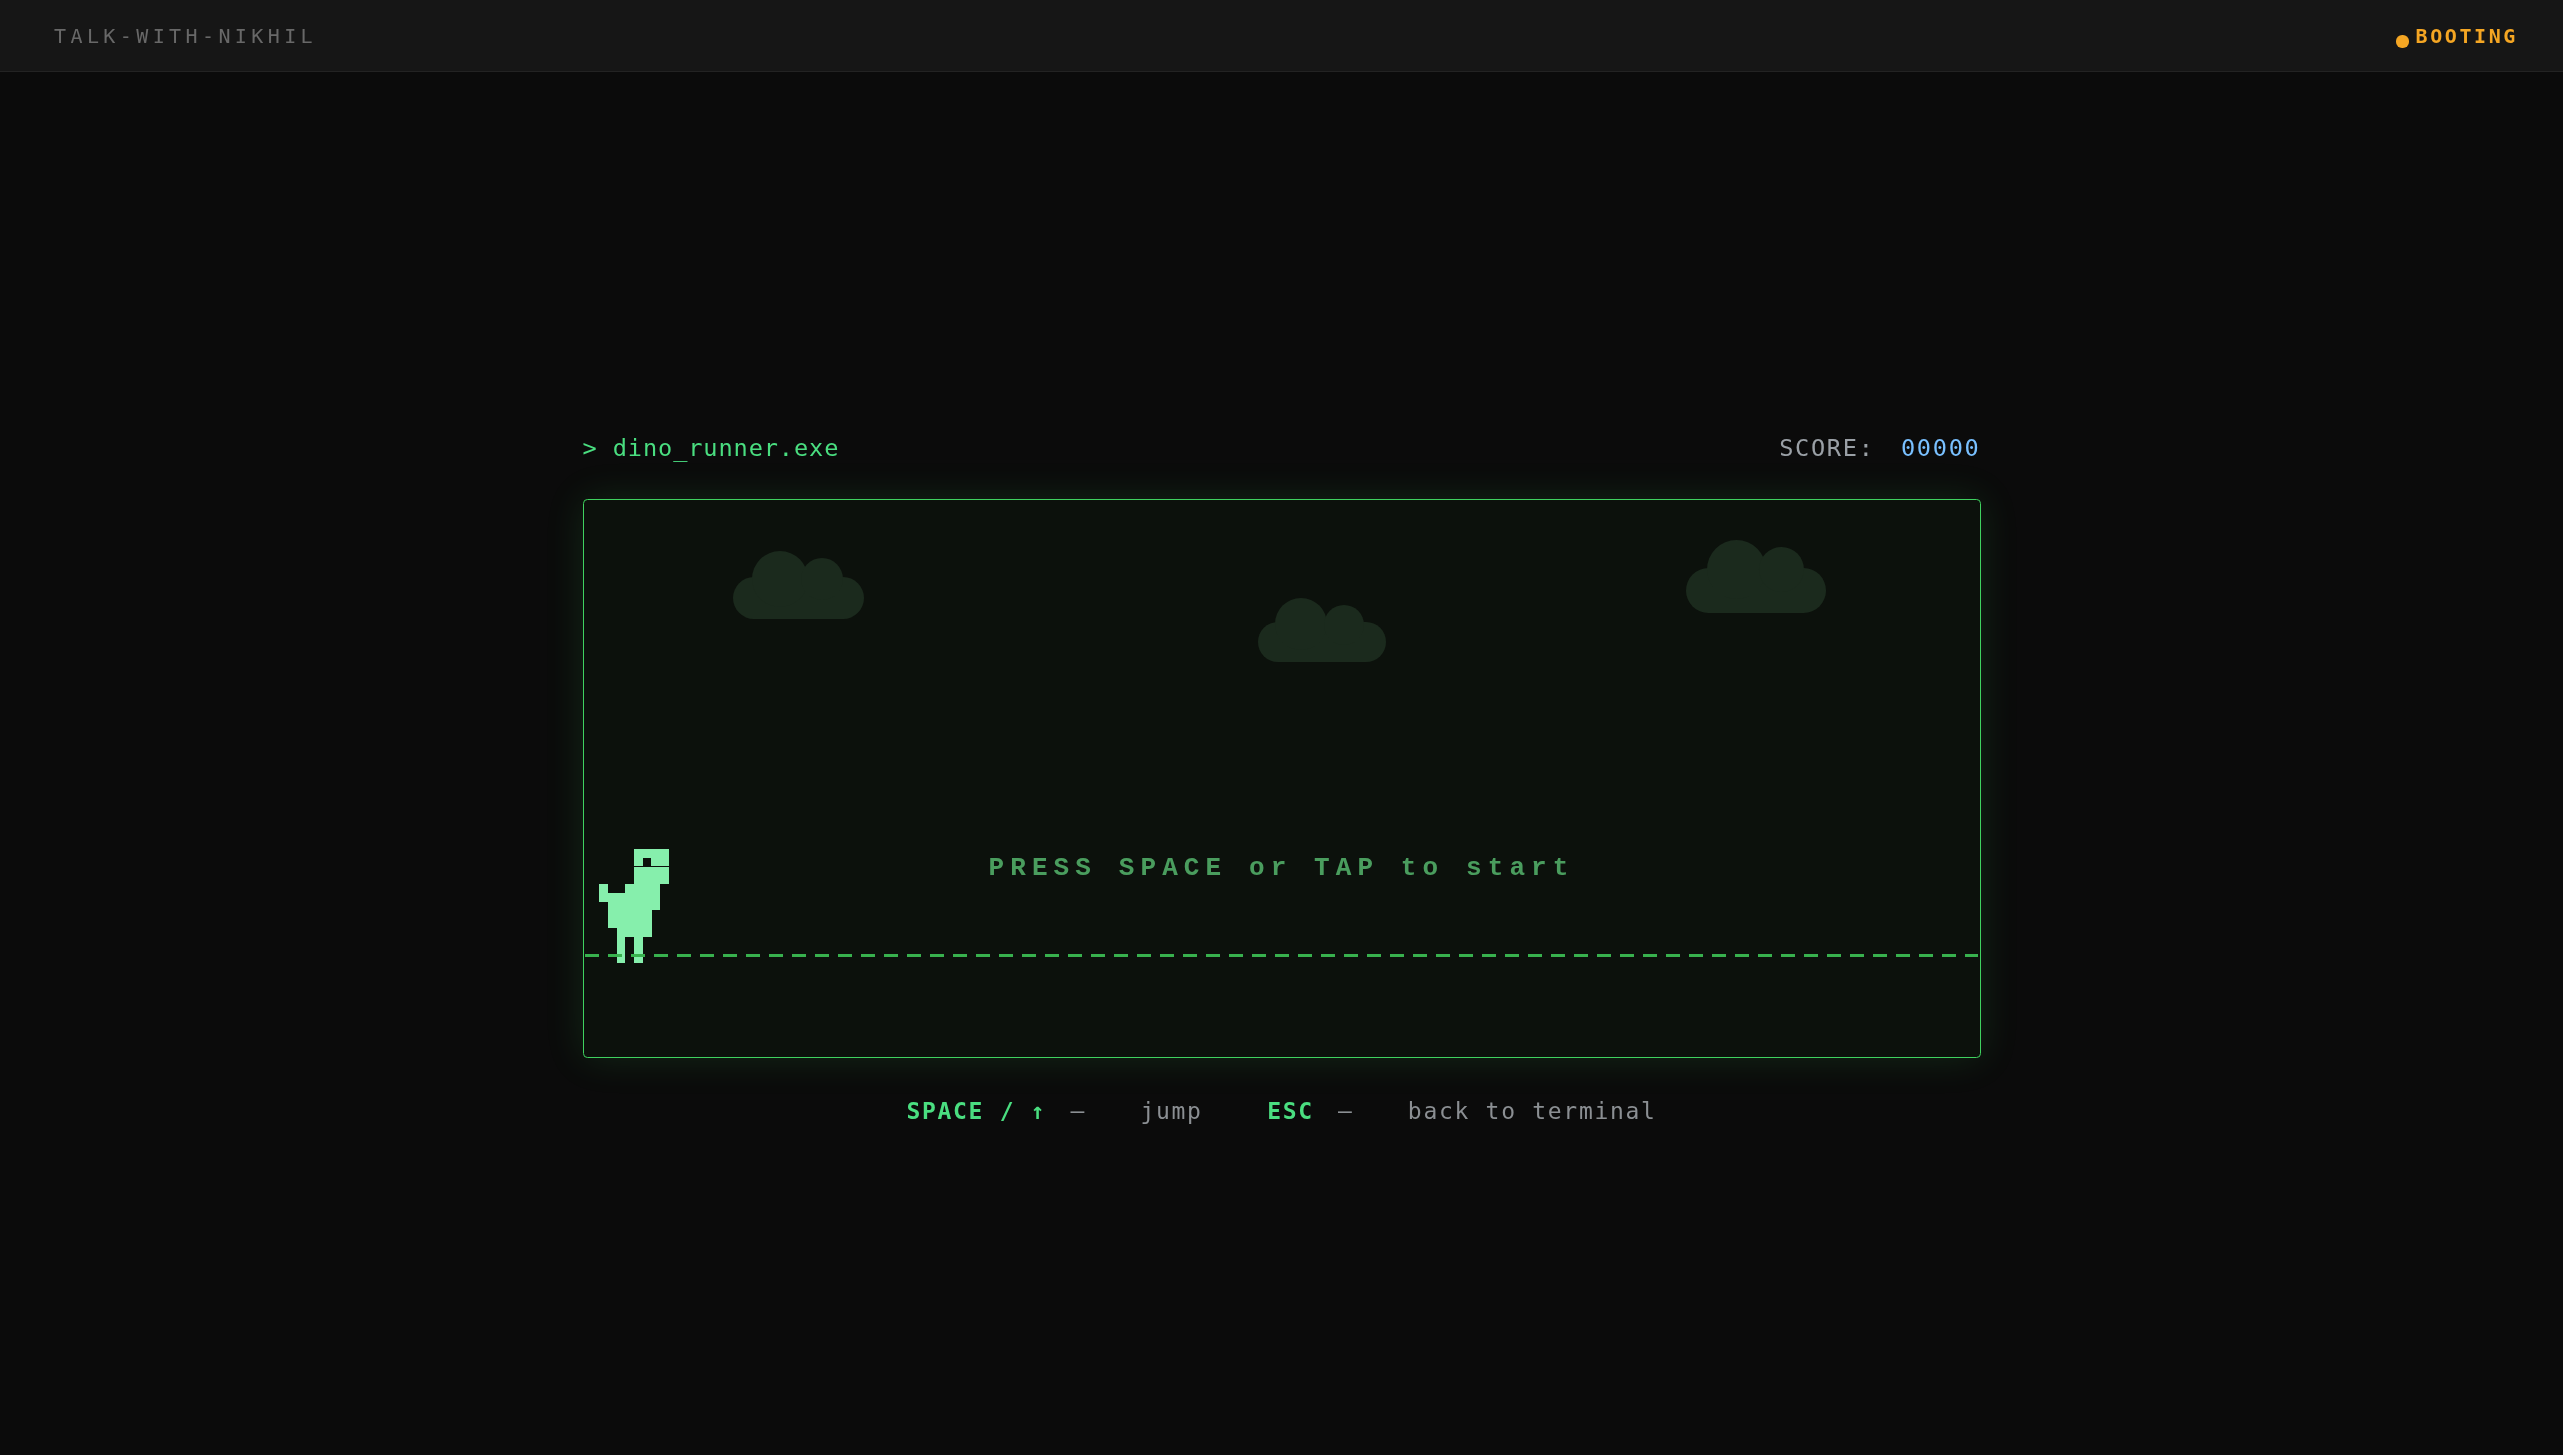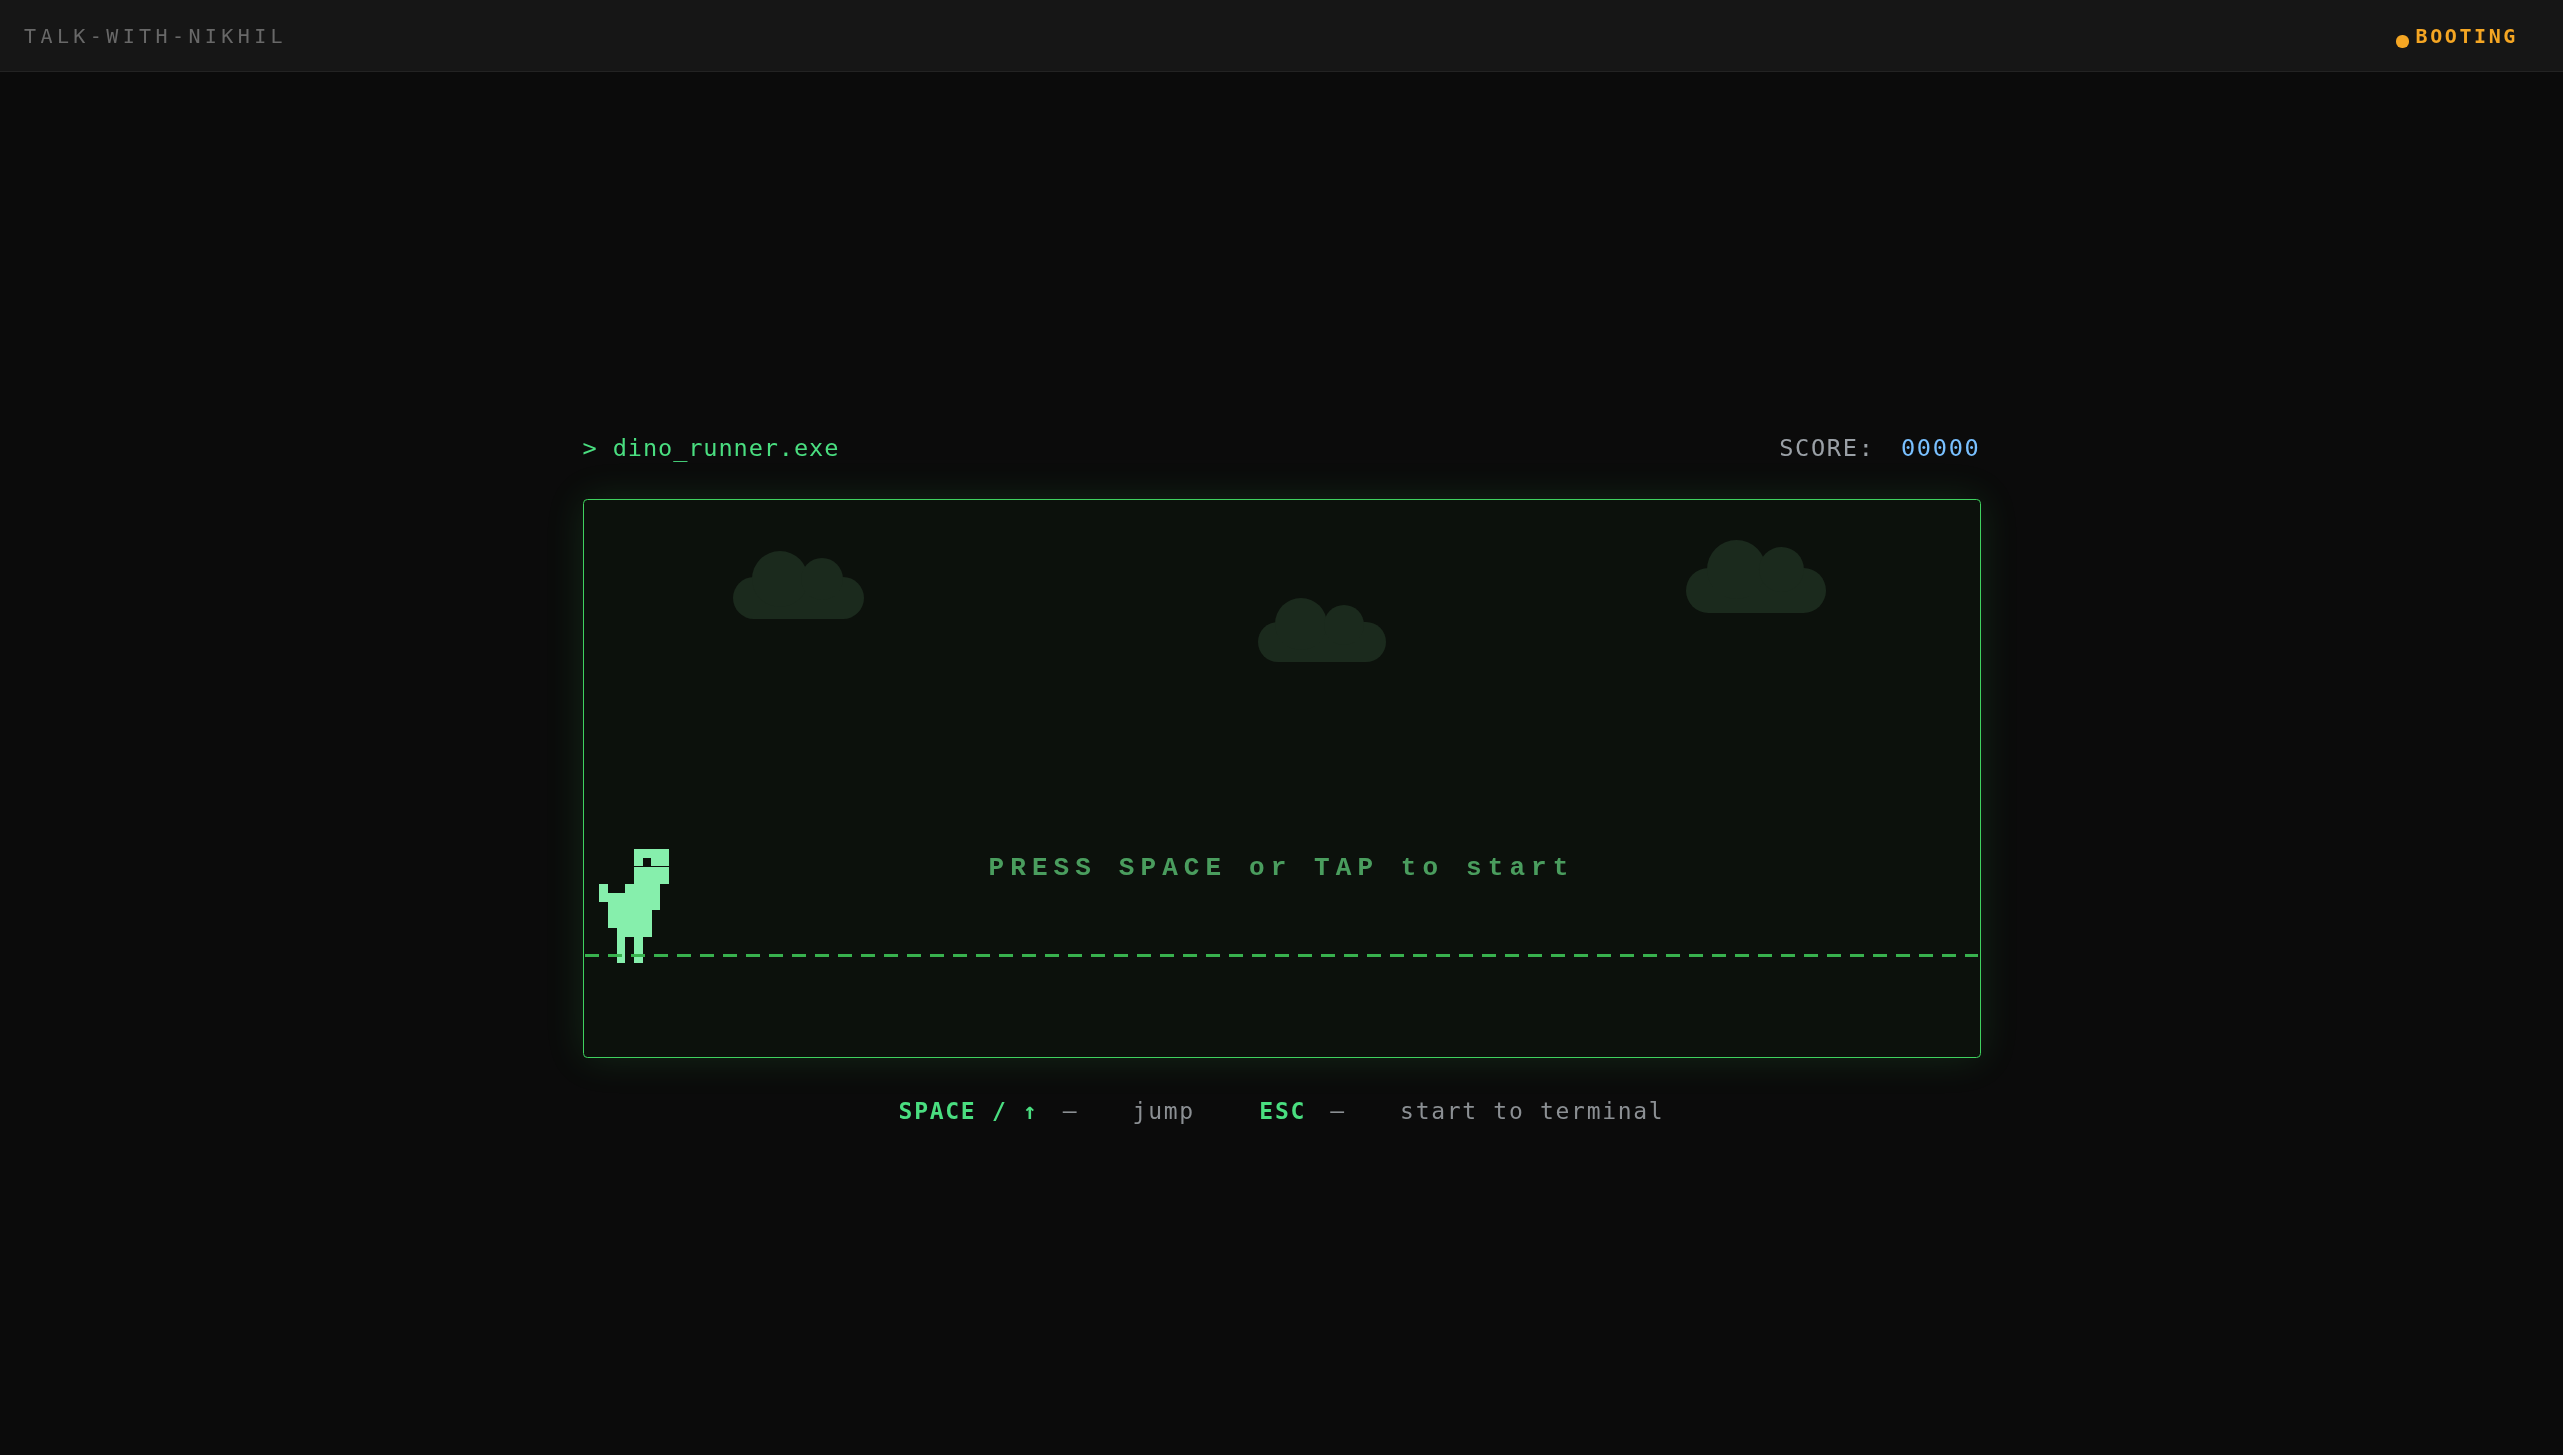--- a/index.html
+++ b/index.html
@@ -15,21 +15,21 @@
   .topbar {
     position: absolute;
     top: 0; left: 0;
     width: 100%;
     height: 72px;
     background: #161616;
     border-bottom: 0.9px solid #232323;
     display: flex;
     align-items: center;
     justify-content: space-between;
-    padding: 0 45px 0 24px;
+    padding: 0 45px 0 54px;
   }
   .topbar-title {
     color: #686868;
     font-size: 20px;
     letter-spacing: 4.4px;
   }
   .topbar-status {
     display: flex;
     align-items: flex-end;
     gap: 7px;
@@ -251,18 +251,18 @@
     <div class="ground-line"></div>
   </div>
 
   <div class="game-footer">
     <span class="key-green">SPACE / ↑</span>
     <span class="hint-dash">—</span>
     <span class="hint-label">jump</span>
     <span class="esc-group">
       <span class="key-green">ESC</span>
       <span class="hint-dash">—</span>
-      <span class="hint-label">start to terminal</span>
+      <span class="hint-label">back to terminal</span>
     </span>
   </div>
 
 </main>
 
 
 </body></html>

